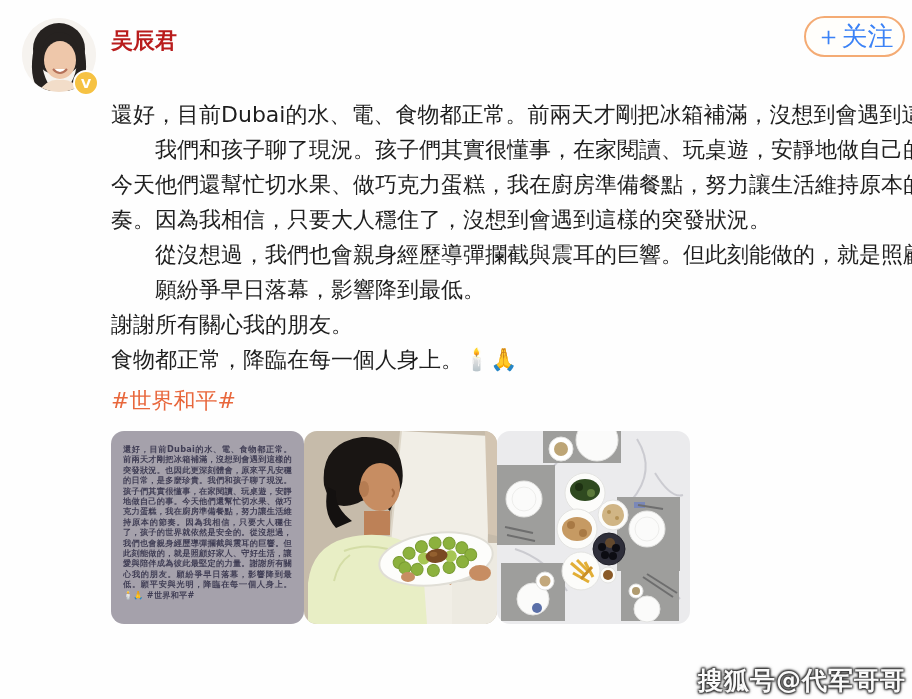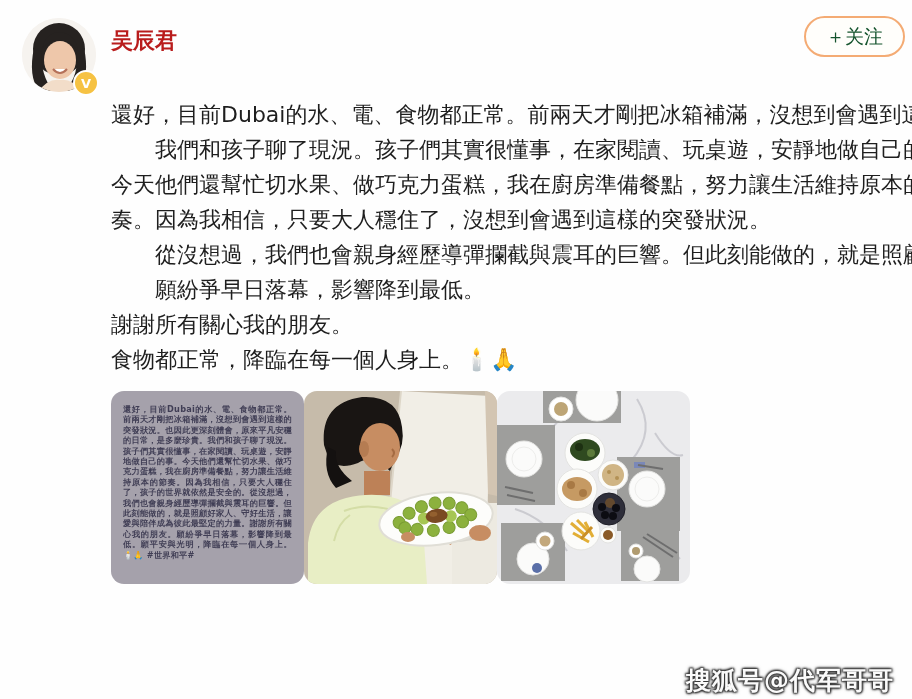--- a/index.html
+++ b/index.html
@@ -25,21 +25,21 @@
   .uname{
     position:absolute;left:111px;top:26px;font-size:22px;font-weight:bold;color:#b91c1c;
     cursor:pointer;
   }
   .meta{
     position:absolute;left:111px;top:62px;font-size:17px;color:#9d9d9d;letter-spacing:.3px;
   }
   .follow{
     position:absolute;right:7px;top:16px;width:101px;height:41px;
     border:2px solid #f4ab74;border-radius:21px;background:#fffefb;
-    color:#14532d;font-size:19px;font-family:inherit;cursor:pointer;padding:0;
+    color:#3b82f6;font-size:26px;font-family:inherit;cursor:pointer;padding:0;
     display:flex;align-items:center;justify-content:center;
   }
 
   
   .content{position:absolute;left:111px;top:97px;width:795px;}
   .t-line{
     font-size:22px;line-height:35px;height:35px;color:#1e1e1e;
     white-space:nowrap;overflow:visible;
   }
   .hashtag{
@@ -52,21 +52,21 @@
   .photo svg{display:block;}
   .p1{background:#a5a1ab;}
   .thumbtext{
     margin:13px 12px;font-size:8.2px;line-height:10.4px;color:#403e55;
     font-weight:600;text-align:justify;letter-spacing:.2px;
     filter:blur(.35px);height:167px;overflow:hidden;
   }
 
   
   .watermark{
-    position:absolute;right:18px;bottom:2px;font-size:25px;font-weight:bold;color:#fafafa;
+    position:absolute;right:6px;bottom:2px;font-size:25px;font-weight:bold;color:#fafafa;
     letter-spacing:1px;
     text-shadow:1px 1px 2px #3a3a3a,-1px -1px 2px #3a3a3a,1px -1px 2px #3a3a3a,-1px 1px 2px #3a3a3a,0 0 4px #33333388;
   }
 </style>
 </head>
 <body>
 
 <div class="page">
 
   <div class="avatar">
@@ -92,20 +92,21 @@
   <div class="content">
     <div class="t-line">還好，目前Dubai的水、電、食物都正常。前兩天才剛把冰箱補滿，沒想到會遇到這樣</div>
     <div class="t-line">　　我們和孩子聊了現況。孩子們其實很懂事，在家閱讀、玩桌遊，安靜地做自己的事。</div>
     <div class="t-line">今天他們還幫忙切水果、做巧克力蛋糕，我在廚房準備餐點，努力讓生活維持原本的節</div>
     <div class="t-line">奏。因為我相信，只要大人穩住了，沒想到會遇到這樣的突發狀況。</div>
     <div class="t-line">　　從沒想過，我們也會親身經歷導彈攔截與震耳的巨響。但此刻能做的，就是照顧好家</div>
     <div class="t-line">　　願紛爭早日落幕，影響降到最低。</div>
     <div class="t-line">謝謝所有關心我的朋友。</div>
     <div class="t-line">食物都正常，降臨在每一個人身上。🕯️🙏</div>
 
+    <div class="hashtag">#世界和平#</div>
 
     <div class="photos">
 
       <div class="photo p1">
         <div class="thumbtext">還好，目前Dubai的水、電、食物都正常。前兩天才剛把冰箱補滿，沒想到會遇到這樣的突發狀況。也因此更深刻體會，原來平凡安穩的日常，是多麼珍貴。我們和孩子聊了現況。孩子們其實很懂事，在家閱讀、玩桌遊，安靜地做自己的事。今天他們還幫忙切水果、做巧克力蛋糕，我在廚房準備餐點，努力讓生活維持原本的節奏。因為我相信，只要大人穩住了，孩子的世界就依然是安全的。從沒想過，我們也會親身經歷導彈攔截與震耳的巨響。但此刻能做的，就是照顧好家人、守好生活，讓愛與陪伴成為彼此最堅定的力量。謝謝所有關心我的朋友。願紛爭早日落幕，影響降到最低。願平安與光明，降臨在每一個人身上。🕯️🙏 #世界和平#</div>
       </div>
 
       <div class="photo p2">
         <svg width="193" height="193" viewBox="0 0 193 193">
           <rect x="0" y="0" width="193" height="193" fill="#c6bbaa"></rect>

